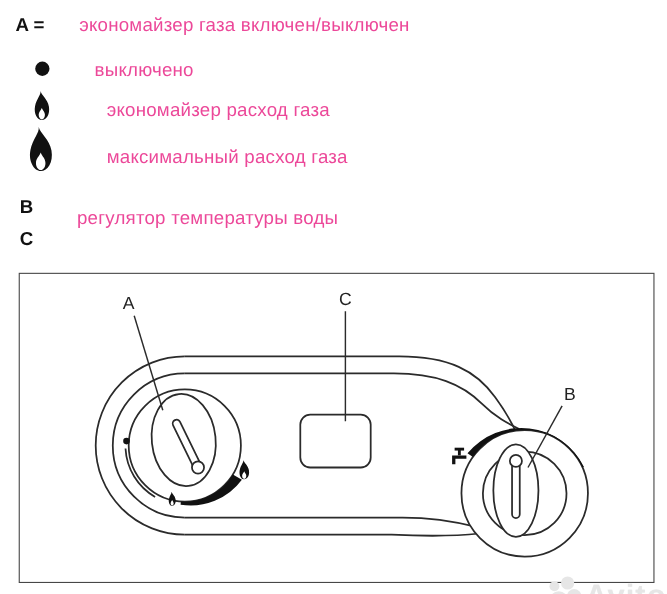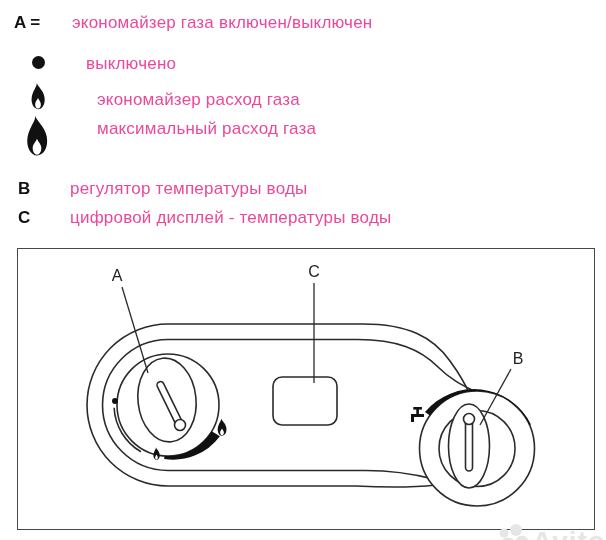--- a/index.html
+++ b/index.html
@@ -81,27 +81,26 @@
     <span class="leg-text" style="left:86px;top:54px">выключено</span>
 
     <svg class="flame-sm">
       <use href="#flame"></use>
     </svg>
     <span class="leg-text" style="left:97px;top:90px">экономайзер расход газа</span>
 
     <svg class="flame-lg">
       <use href="#flame"></use>
     </svg>
-    <span class="leg-text" style="left:97px;top:119px">максимальный расход газа</span>
+    <span class="leg-text" style="left:97px;top:133px">максимальный расход газа</span>
 
     <span class="leg-key" style="left:18px;top:179px">B</span>
-    <span class="leg-text" style="left:70px;top:179px">регулятор температуры воды</span>
+    <span class="leg-text" style="left:70px;top:189px">регулятор температуры воды</span>
 
     <span class="leg-key" style="left:18px;top:208px">C</span>
-    <span class="leg-text" style="left:70px;top:208px">цифровой дисплей - температуры воды</span>
   </section>
 
   <section class="panel-box">
     <svg width="576" height="280" viewBox="0 0 576 280">
 
       <g>
 
         <path class="draw" d="M150,75 A81,81 0 0 0 150,237"></path>
         <path class="draw" d="M150,90.5 A65.5,65.5 0 0 0 150,221.5"></path>
 

